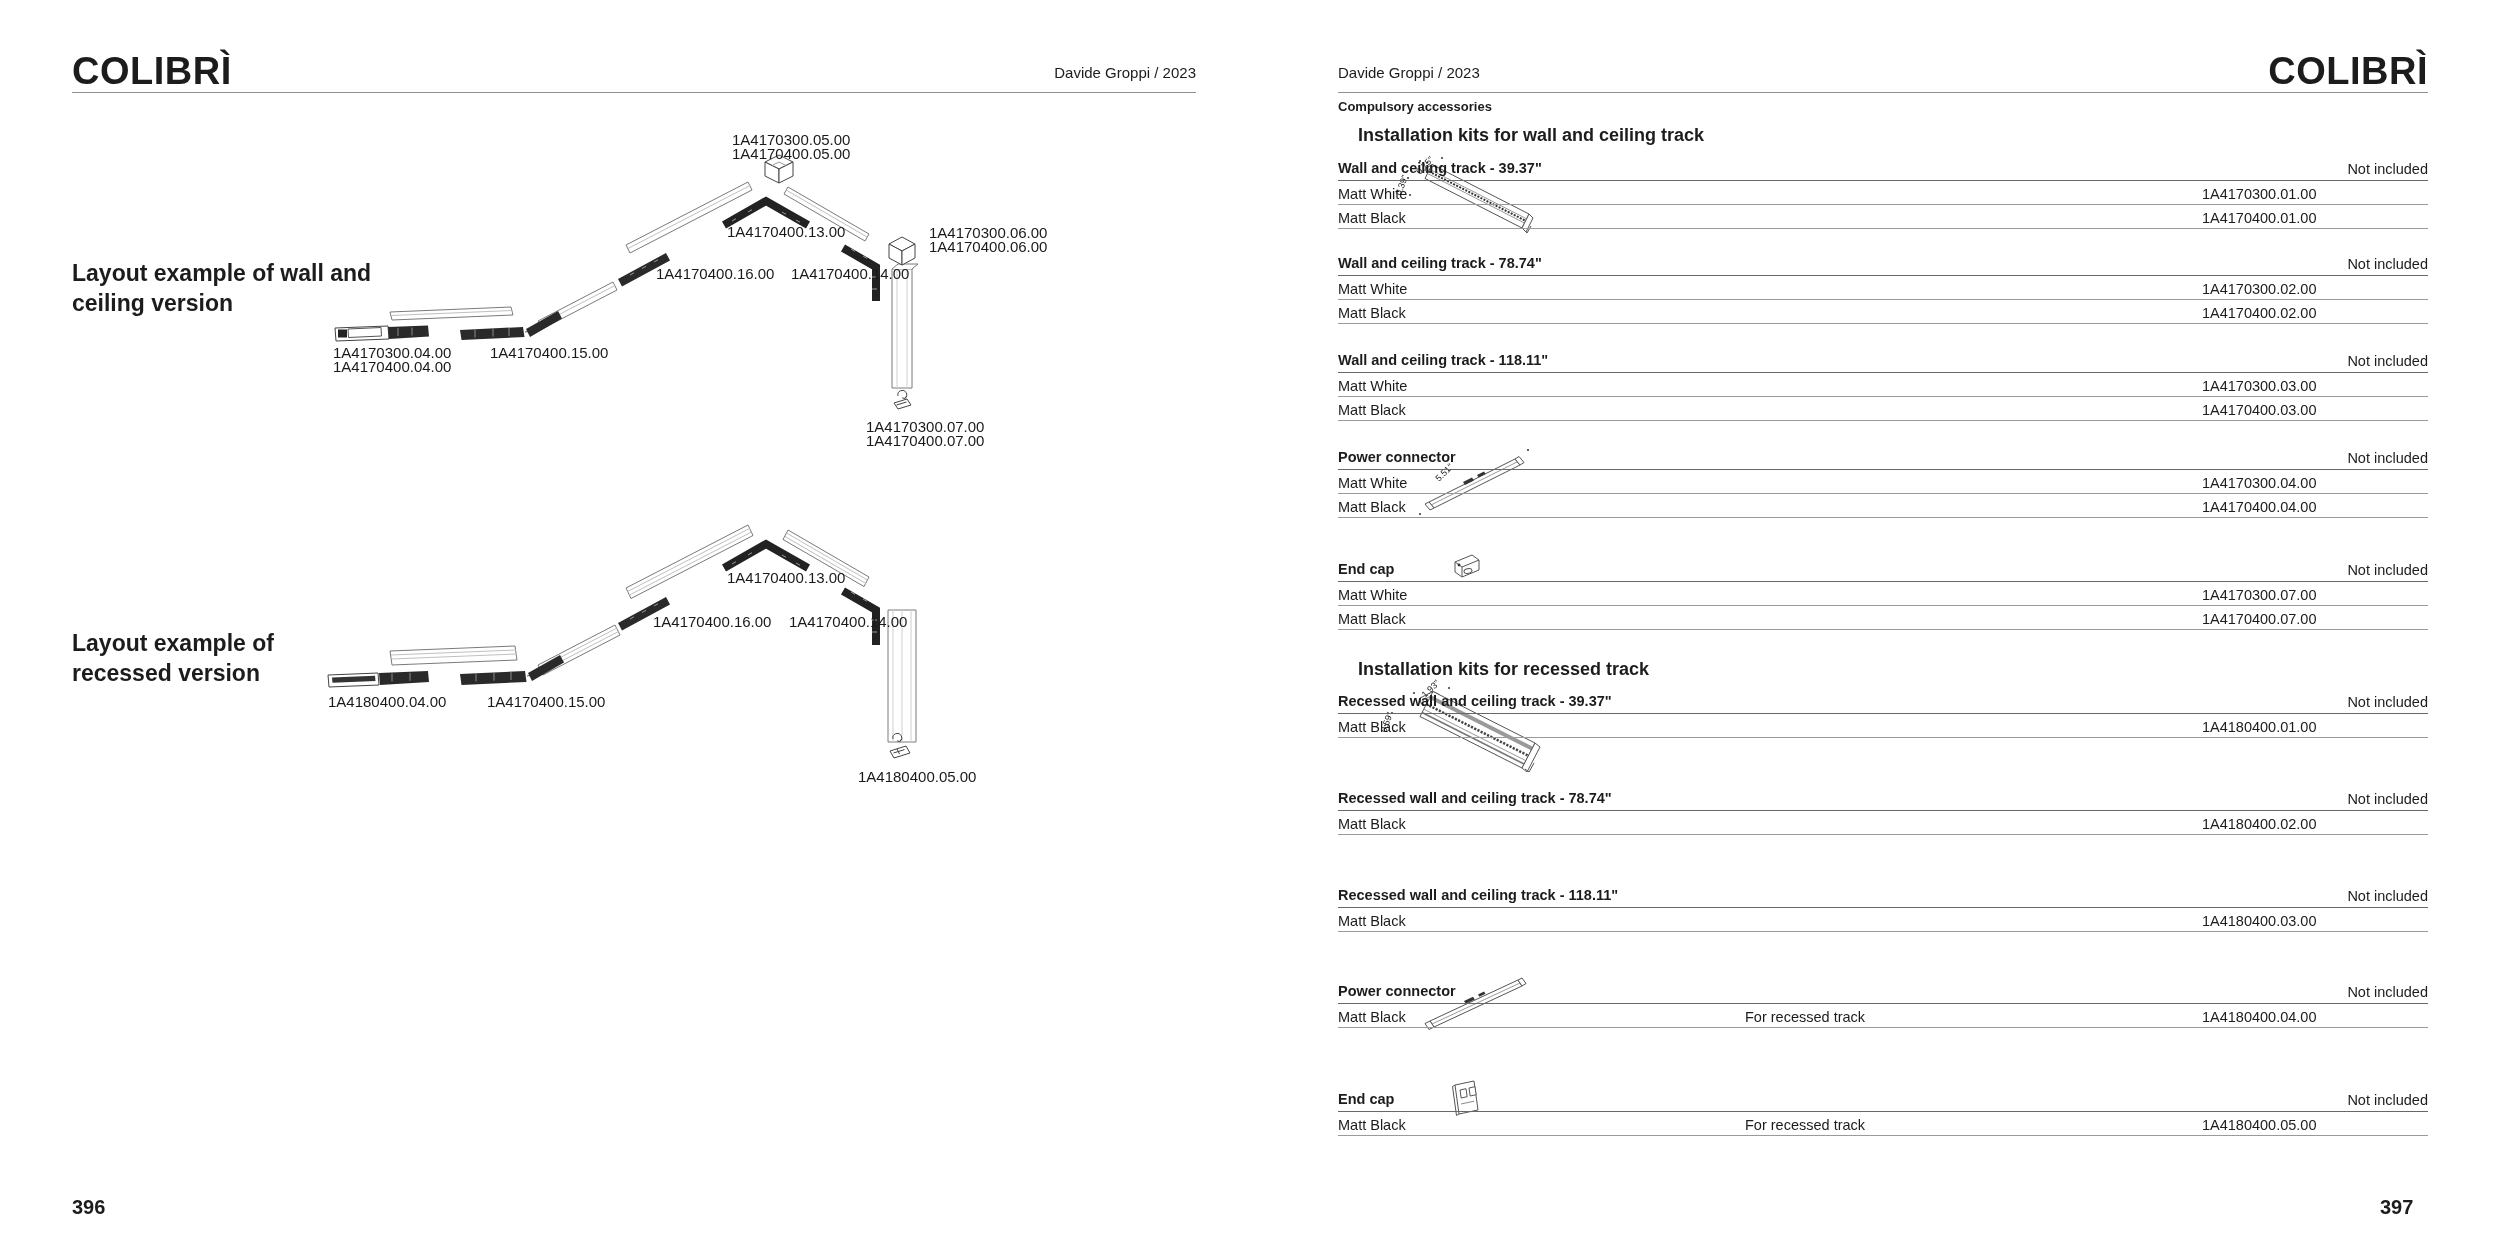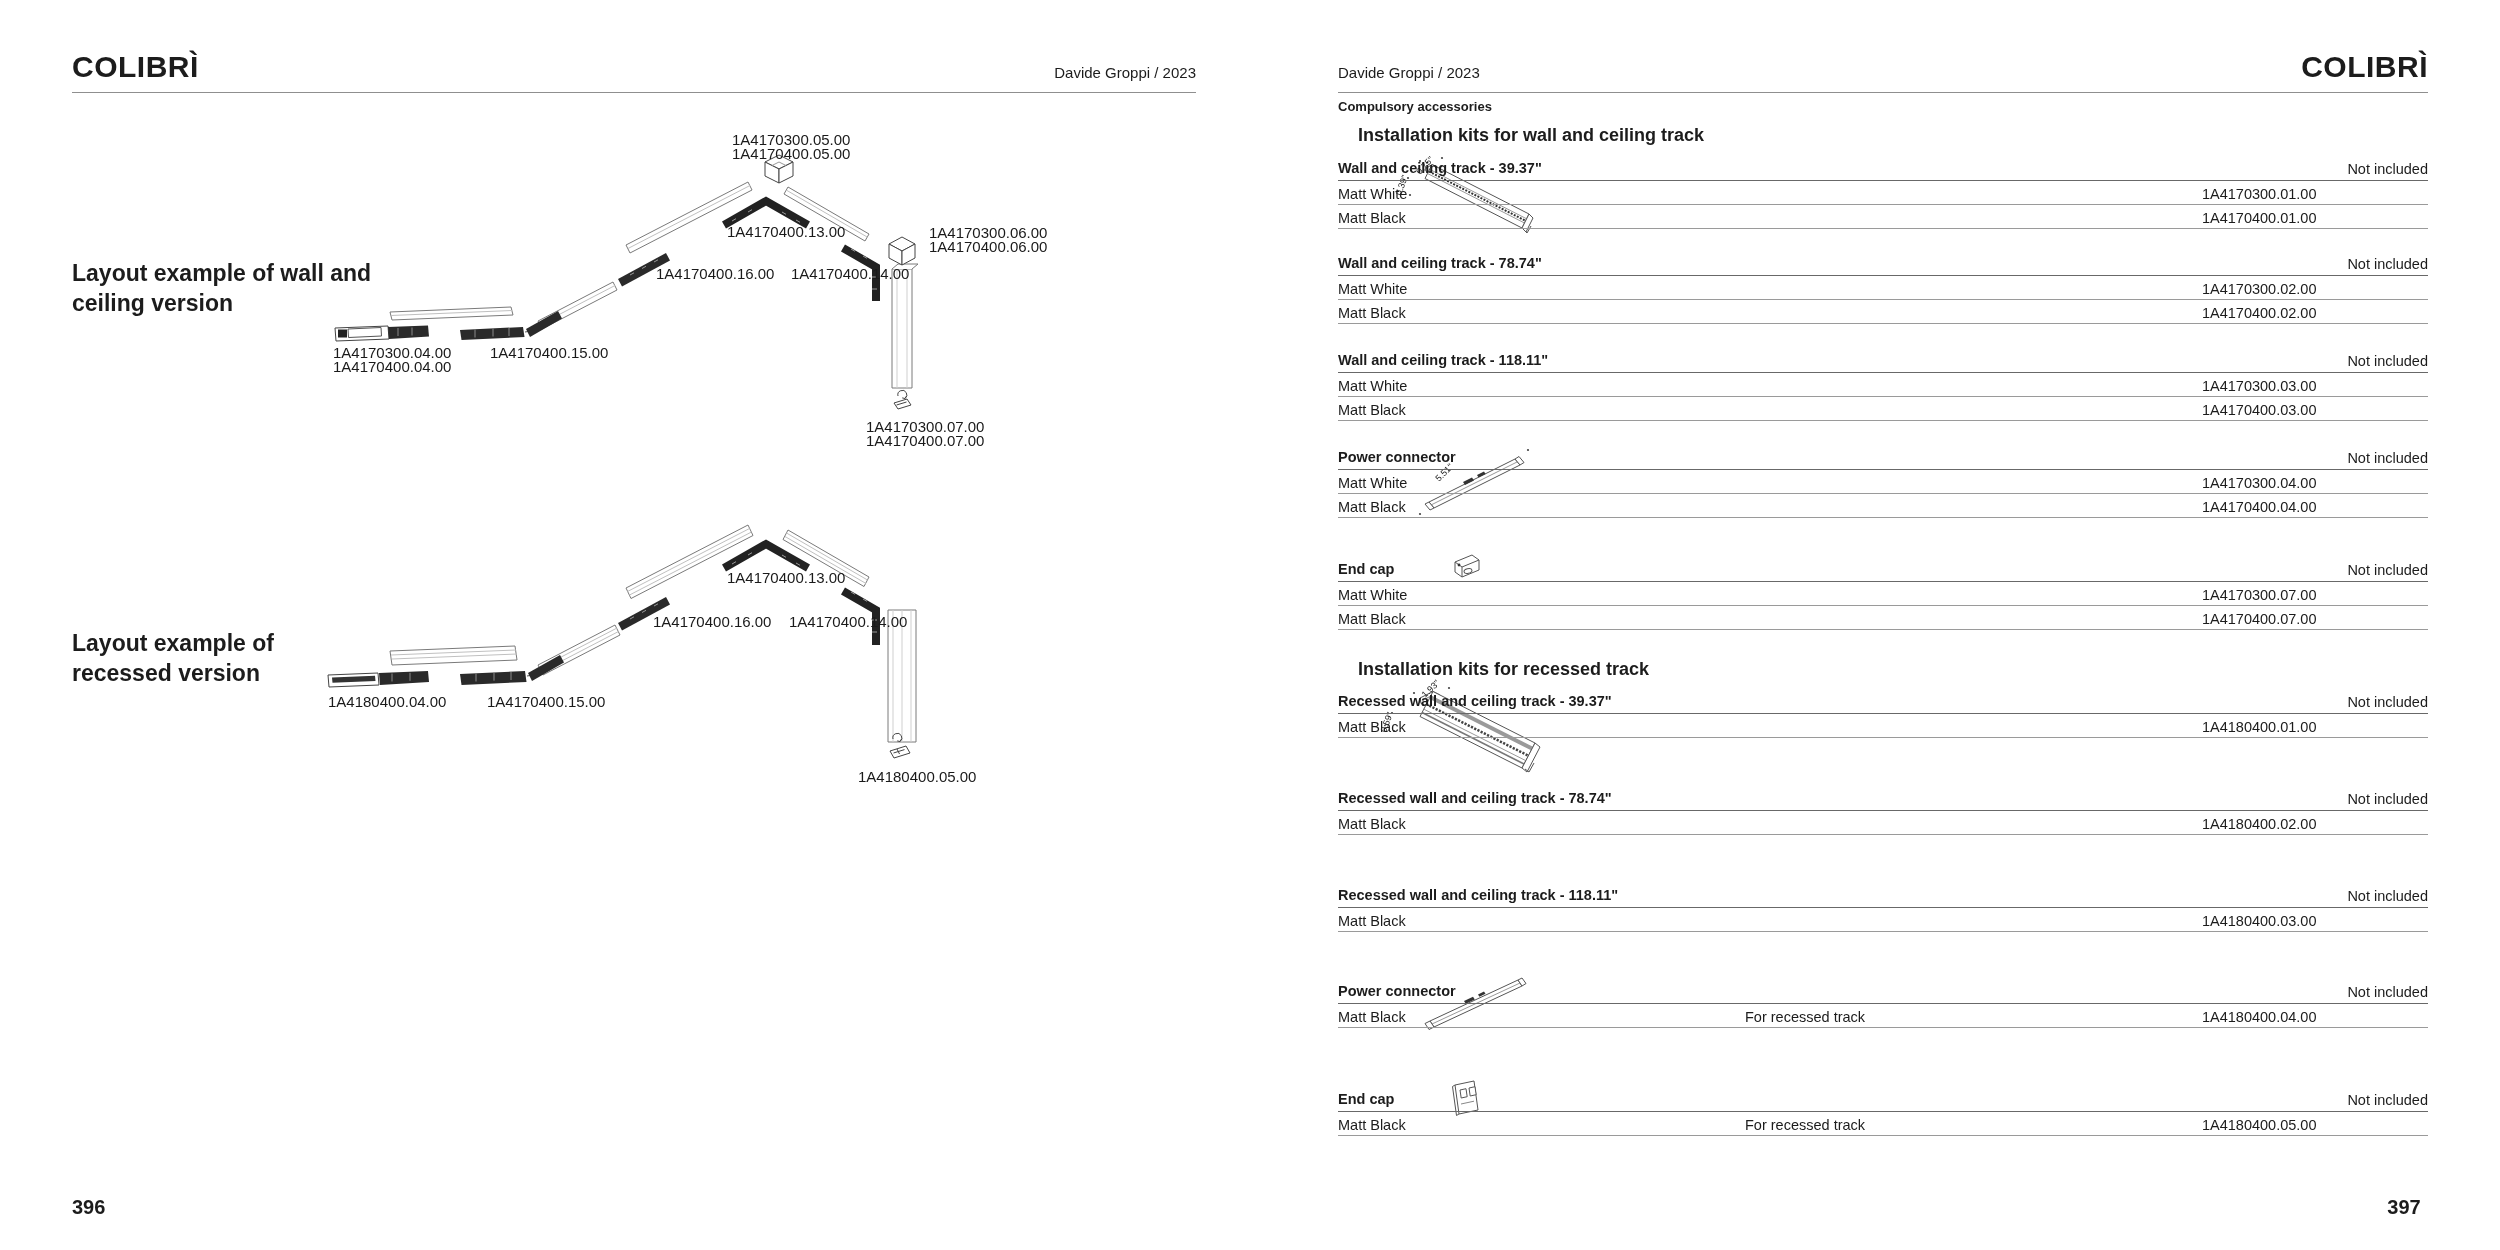--- a/index.html
+++ b/index.html
@@ -1,19 +1,19 @@
 <!DOCTYPE html>
 <html><head>
 <meta charset="utf-8">
 <style>
   * { margin:0; padding:0; box-sizing:border-box; }
   html,body { width:2500px; height:1250px; background:#fff; overflow:hidden;
     font-family:"Liberation Sans", sans-serif; color:#1c1c1c; }
   .abs { position:absolute; }
-  .brand { font-size:30px; font-weight:bold; letter-spacing:0.5px; white-space:nowrap; }
+  .brand { font-size:38px; font-weight:bold; letter-spacing:0.5px; white-space:nowrap; }
   .credit { font-size:15px; white-space:nowrap; }
   .rule { position:absolute; height:1px; background:#8f8f8f; }
   .pagenum { font-size:20px;font-weight:bold; }
   .layout-title { font-size:23px; font-weight:bold; line-height:30px; white-space:nowrap; }
   .lbl { position:absolute; font-size:15px; line-height:13.5px; color:#1a1a1a; white-space:nowrap; }
   .section-title { font-size:13px; font-weight:bold; white-space:nowrap; }
   .group-title { font-size:18px; font-weight:bold; white-space:nowrap;margin-left:20px; }
   .product { position:absolute; left:1338px; width:1090px; font-size:14.5px;margin-top:10px; }
   .prod-head { position:relative; height:21px; border-bottom:1px solid #686868; }
   .pname { font-weight:bold; }
@@ -393,13 +393,13 @@
     <span class="pname">End cap</span>
     <span class="avail">Not included</span>
   </div>
   <div class="prow">
     <span>Matt Black</span>
     <span class="note">For recessed track</span>
     <span class="code">1A4180400.05.00</span>
   </div>
 </div>
 
-<div class="abs pagenum" style="left:2380px;top:1196px;width:48px;text-align:center">397</div>
+<div class="abs pagenum" style="left:2380px;top:1196px;width:48px;text-align:left">397</div>
 
 </body></html>

